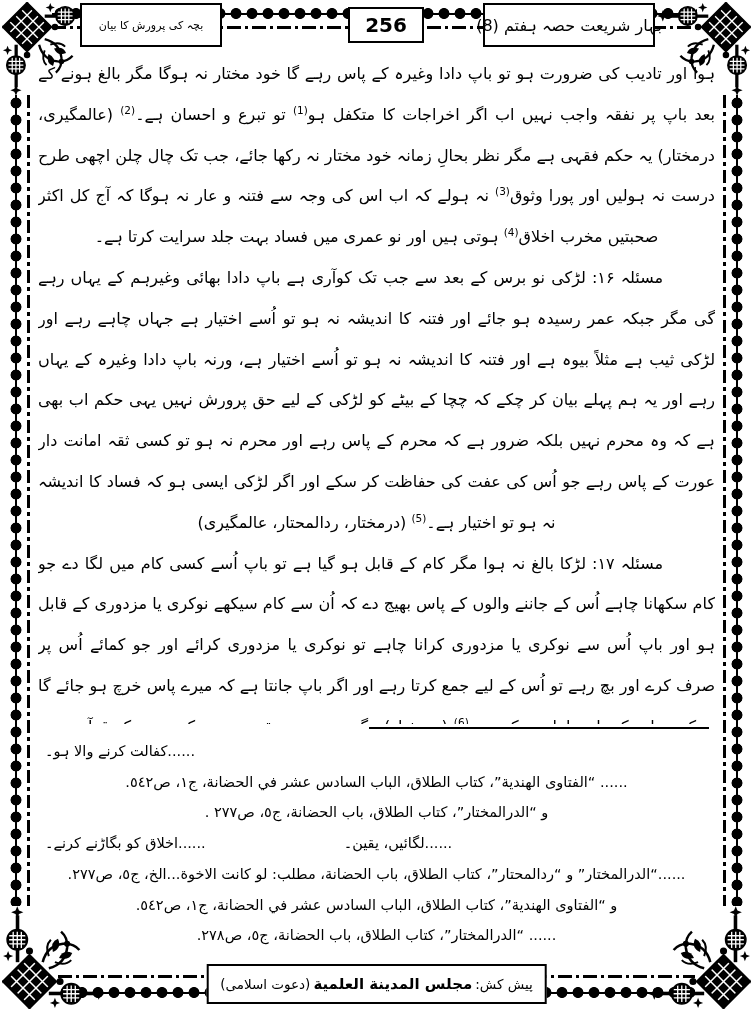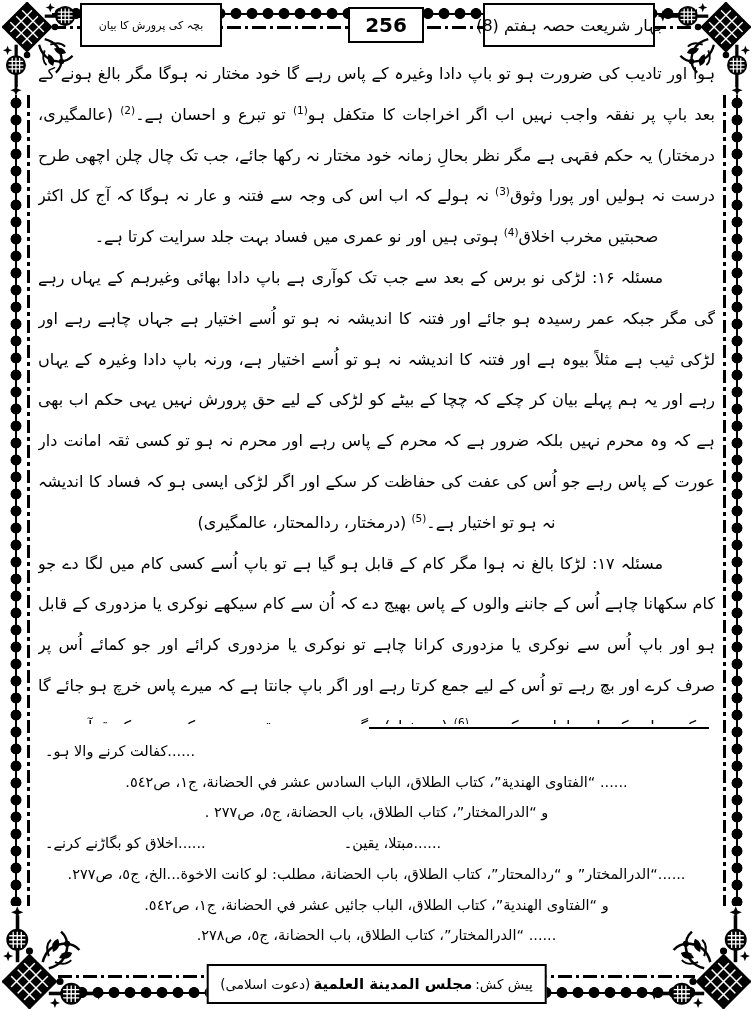--- a/index.html
+++ b/index.html
@@ -167,23 +167,23 @@
       <p class="para">ہوا اور تادیب کی ضرورت ہو تو باپ دادا وغیرہ کے پاس رہے گا خود مختار نہ ہوگا مگر بالغ ہونے کے بعد باپ پر نفقہ واجب نہیں اب اگر اخراجات کا متکفل ہو<span class="ref">(1)</span> تو تبرع و احسان ہے۔<span class="ref">(2)</span> (عالمگیری، درمختار) یہ حکم فقہی ہے مگر نظر بحالِ زمانہ خود مختار نہ رکھا جائے، جب تک چال چلن اچھی طرح درست نہ ہولیں اور پورا وثوق<span class="ref">(3)</span> نہ ہولے کہ اب اس کی وجہ سے فتنہ و عار نہ ہوگا کہ آج کل اکثر صحبتیں مخرب اخلاق<span class="ref">(4)</span> ہوتی ہیں اور نو عمری میں فساد بہت جلد سرایت کرتا ہے۔</p>
       <p class="para indent"><span class="masala">مسئلہ ۱۶:</span> لڑکی نو برس کے بعد سے جب تک کوآری ہے باپ دادا بھائی وغیرہم کے یہاں رہے گی مگر جبکہ عمر رسیدہ ہو جائے اور فتنہ کا اندیشہ نہ ہو تو اُسے اختیار ہے جہاں چاہے رہے اور لڑکی ثیب ہے مثلاً بیوہ ہے اور فتنہ کا اندیشہ نہ ہو تو اُسے اختیار ہے، ورنہ باپ دادا وغیرہ کے یہاں رہے اور یہ ہم پہلے بیان کر چکے کہ چچا کے بیٹے کو لڑکی کے لیے حق پرورش نہیں یہی حکم اب بھی ہے کہ وہ محرم نہیں بلکہ ضرور ہے کہ محرم کے پاس رہے اور محرم نہ ہو تو کسی ثقہ امانت دار عورت کے پاس رہے جو اُس کی عفت کی حفاظت کر سکے اور اگر لڑکی ایسی ہو کہ فساد کا اندیشہ نہ ہو تو اختیار ہے۔<span class="ref">(5)</span> (درمختار، ردالمحتار، عالمگیری)</p>
       <p class="para indent"><span class="masala">مسئلہ ۱۷:</span> لڑکا بالغ نہ ہوا مگر کام کے قابل ہو گیا ہے تو باپ اُسے کسی کام میں لگا دے جو کام سکھانا چاہے اُس کے جاننے والوں کے پاس بھیج دے کہ اُن سے کام سیکھے نوکری یا مزدوری کے قابل ہو اور باپ اُس سے نوکری یا مزدوری کرانا چاہے تو نوکری یا مزدوری کرائے اور جو کمائے اُس پر صرف کرے اور بچ رہے تو اُس کے لیے جمع کرتا رہے اور اگر باپ جانتا ہے کہ میرے پاس خرچ ہو جائے گا تو کسی اور کے پاس امانت رکھ دے۔<span class="ref">(6)</span> (درمختار) مگر سب سے مقدم یہ ہے کہ بچوں کو قرآن مجید پڑھائیں اور دین کی ضروری باتیں سکھائی جائیں روزہ و نماز و طہارت اور بیع و اجارہ و دیگر معاملات کے مسائل جن کی روزمرہ حاجت پڑتی ہے اور ناواقفی سے خلافِ شرع عمل کرنے کے جرم میں مبتلا ہوتے ہیں اُن کی تعلیم ہو اگر دیکھیں کہ بچہ کو علم کی طرف رجحان ہے اور سمجھ دار ہے تو علم دِین کی خدمت سے بڑھ کر کیا کام ہے اور اگر استطاعت نہ ہو تو تصحیح و تعلیمِ عقائد اور ضروری مسائل کی تعلیم کے بعد جس جائز کام میں لگائیں اختیار ہے۔</p>
     </div>
 
   <div class="fn-sep"></div>
   <div class="footnotes">
       <div class="fn-line right"><span>......کفالت کرنے والا ہو۔</span></div>
       <div class="fn-line center"><span>...... “الفتاوى الهندية”، كتاب الطلاق، الباب السادس عشر في الحضانة، ج١، ص٥٤٢.</span></div>
       <div class="fn-line center"><span>و “الدرالمختار”، كتاب الطلاق، باب الحضانة، ج٥، ص٢٧٧ .</span></div>
-      <div class="fn-line right"><span>......مبتلا، یقین۔</span><span class="fn-gap">......اخلاق کو بگاڑنے کرنے۔</span></div>
+      <div class="fn-line right"><span>......لگائیں، یقین۔</span><span class="fn-gap">......اخلاق کو بگاڑنے کرنے۔</span></div>
       <div class="fn-line center"><span>......“الدرالمختار” و “ردالمحتار”، كتاب الطلاق، باب الحضانة، مطلب: لو كانت الاخوة...الخ، ج٥، ص٢٧٧.</span></div>
-      <div class="fn-line center"><span>و “الفتاوى الهندية”، كتاب الطلاق، الباب جائیں عشر في الحضانة، ج١، ص٥٤٢.</span></div>
+      <div class="fn-line center"><span>و “الفتاوى الهندية”، كتاب الطلاق، الباب السادس عشر في الحضانة، ج١، ص٥٤٢.</span></div>
       <div class="fn-line center"><span>...... “الدرالمختار”، كتاب الطلاق، باب الحضانة، ج٥، ص٢٧٨.</span></div>
     </div>
 
   <div class="ftr-dash h-dash"></div>
   <div class="ftr-beads h-beads"></div>
   <div class="fbox">
     <span>پیش کش:</span>
     <span class="pub">مجلس المدینة العلمیة</span>
     <span>(دعوت اسلامی)</span>
   </div>

